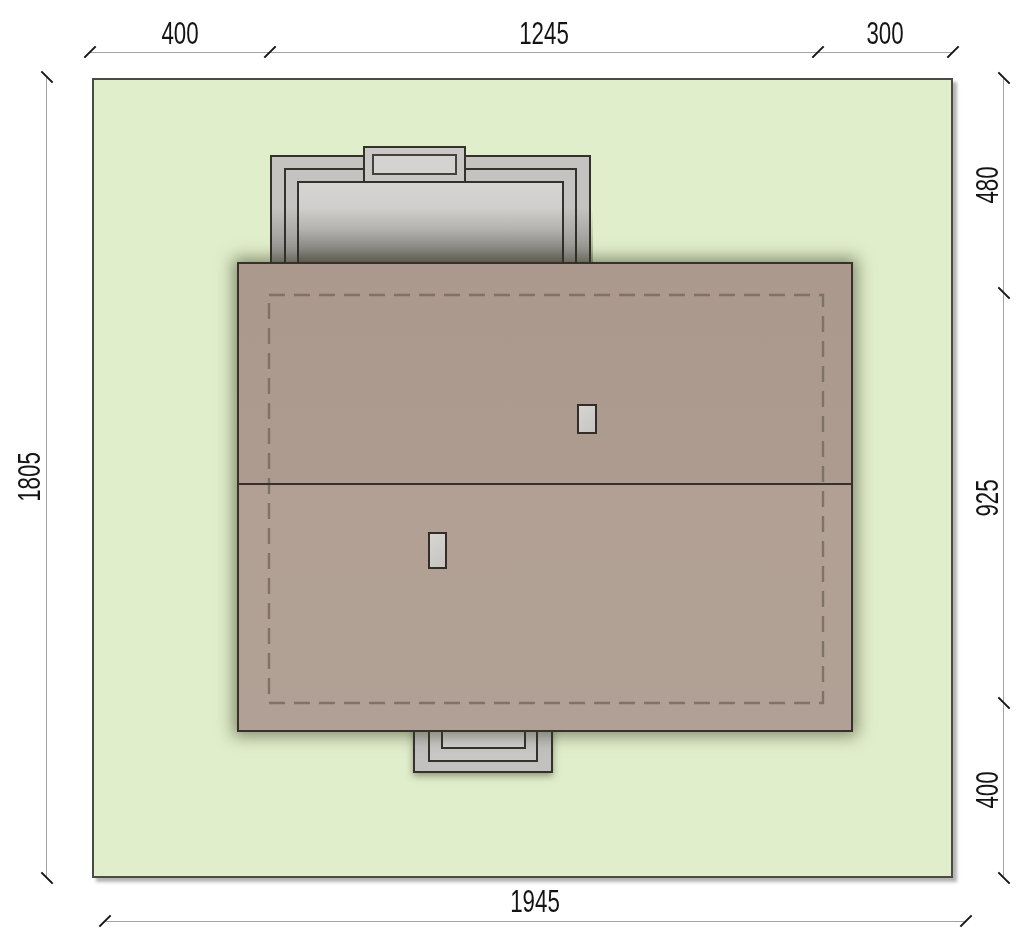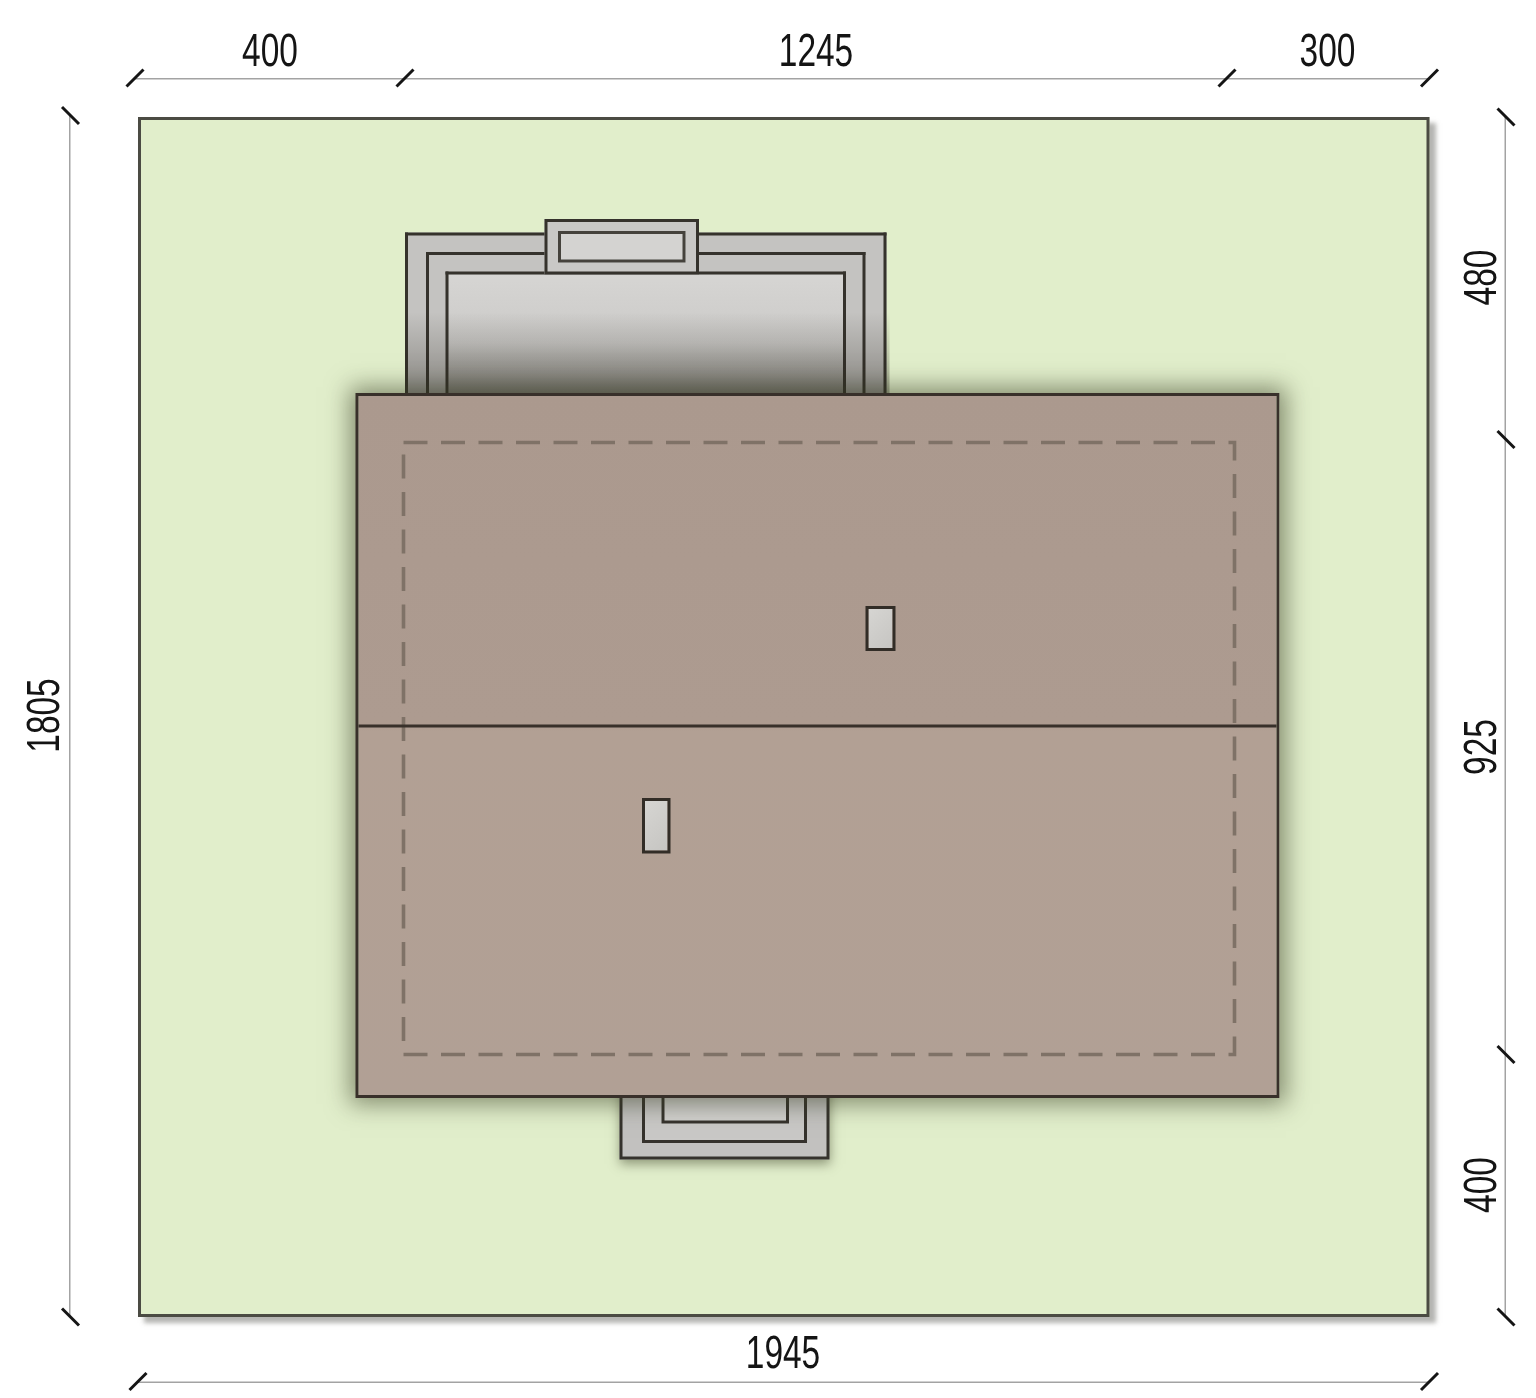--- a/index.html
+++ b/index.html
@@ -85,21 +85,21 @@
   <div class="abs dim-h" style="left:90px;top:52px;width:863px;">
     <div class="tick-h" style="left:-1px;top:-8px;"></div>
     <div class="tick-h" style="left:179px;top:-8px;"></div>
     <div class="tick-h" style="left:727px;top:-8px;"></div>
     <div class="tick-h" style="left:862px;top:-8px;"></div>
     <span class="dim-label" style="left:90px;top:-34px;">400</span>
     <span class="dim-label" style="left:454px;top:-34px;">1245</span>
     <span class="dim-label" style="left:795px;top:-34px;">300</span>
   </div>
 
-  <div class="abs dim-h" style="left:92px;top:921px;width:861px;">
+  <div class="abs dim-h" style="left:105px;top:921px;width:861px;">
     <div class="tick-h" style="left:-1px;top:-8px;"></div>
     <div class="tick-h" style="left:860px;top:-8px;"></div>
     <span class="dim-label" style="left:430px;top:-35px;">1945</span>
   </div>
 
   <div class="abs dim-v" style="left:46px;top:77px;height:801px;">
     <div class="tick-v" style="left:-7px;top:-1px;"></div>
     <div class="tick-v" style="left:-7px;top:800px;"></div>
     <span class="dim-label-v" style="left:-17px;top:400px;">1805</span>
   </div>

